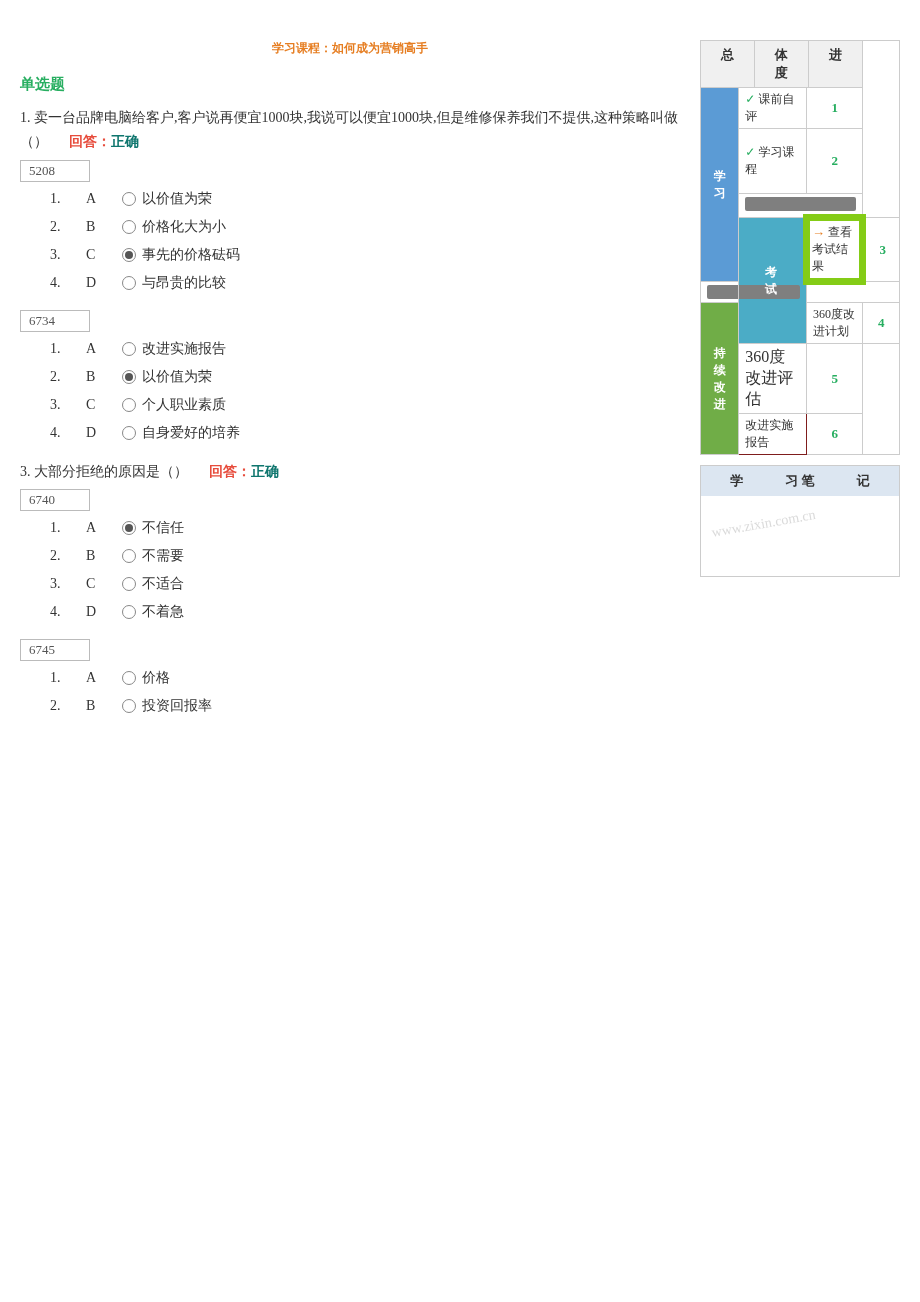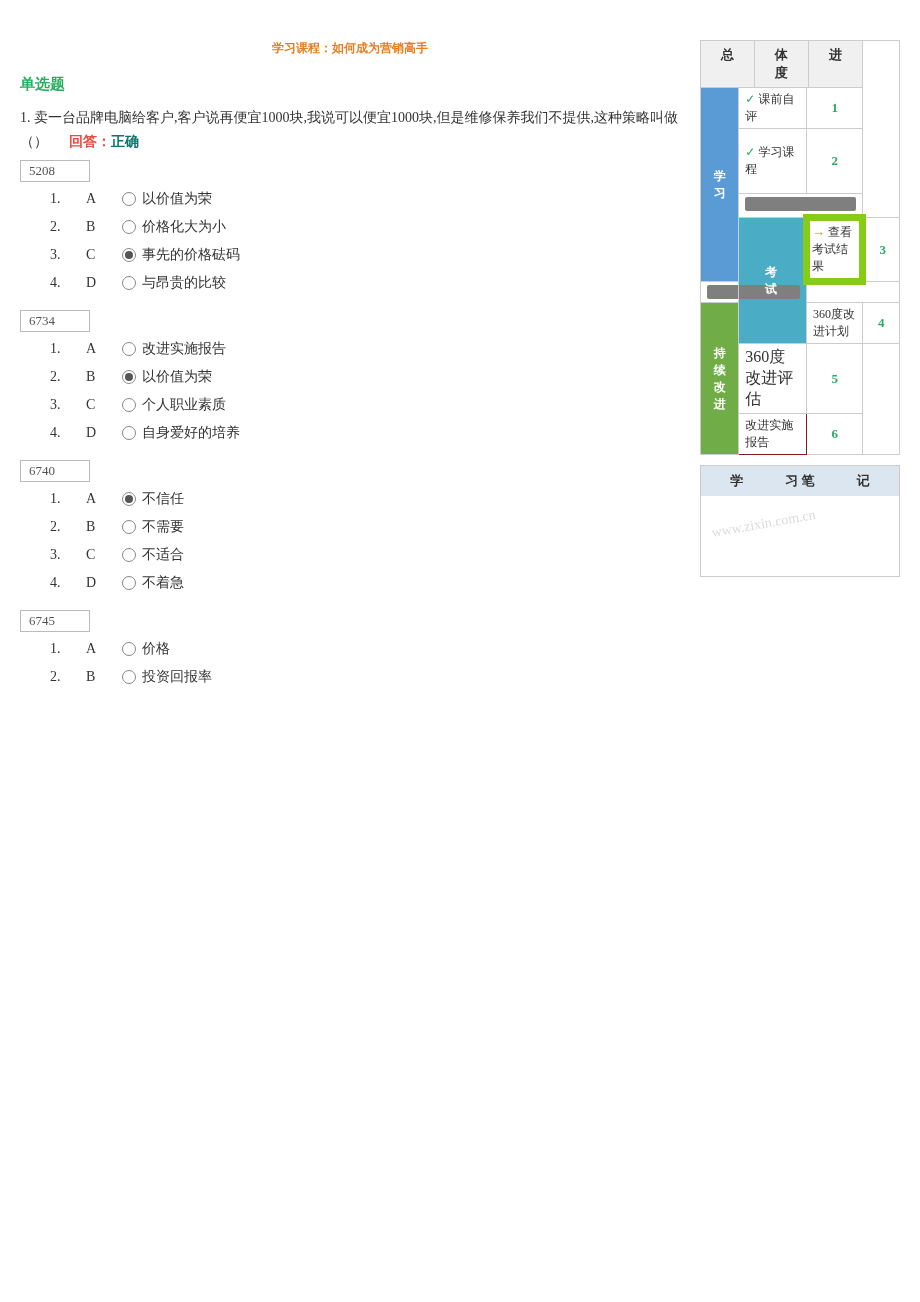--- a/index.html
+++ b/index.html
@@ -226,20 +226,25 @@
       <li class="option-item">
         <span class="option-label">4.</span>
         <span class="option-label">D</span>
         <span class="radio-circle "></span>
         <span class="option-text">自身爱好的培养</span>
       </li>
 
     </ul>
   </div>
         <div class="question-block">
+    <div class="question-text">
+      3. 大部分拒绝的原因是（）
+      &nbsp;&nbsp;&nbsp;&nbsp;
+      <span class="answer-label">回答：</span><span class="answer-correct">正确</span>
+    </div>
     <div class="question-id-box">6740</div>
     <ul class="options-list">
 
       <li class="option-item">
         <span class="option-label">1.</span>
         <span class="option-label">A</span>
         <span class="radio-circle selected"></span>
         <span class="option-text">不信任</span>
       </li>
 

